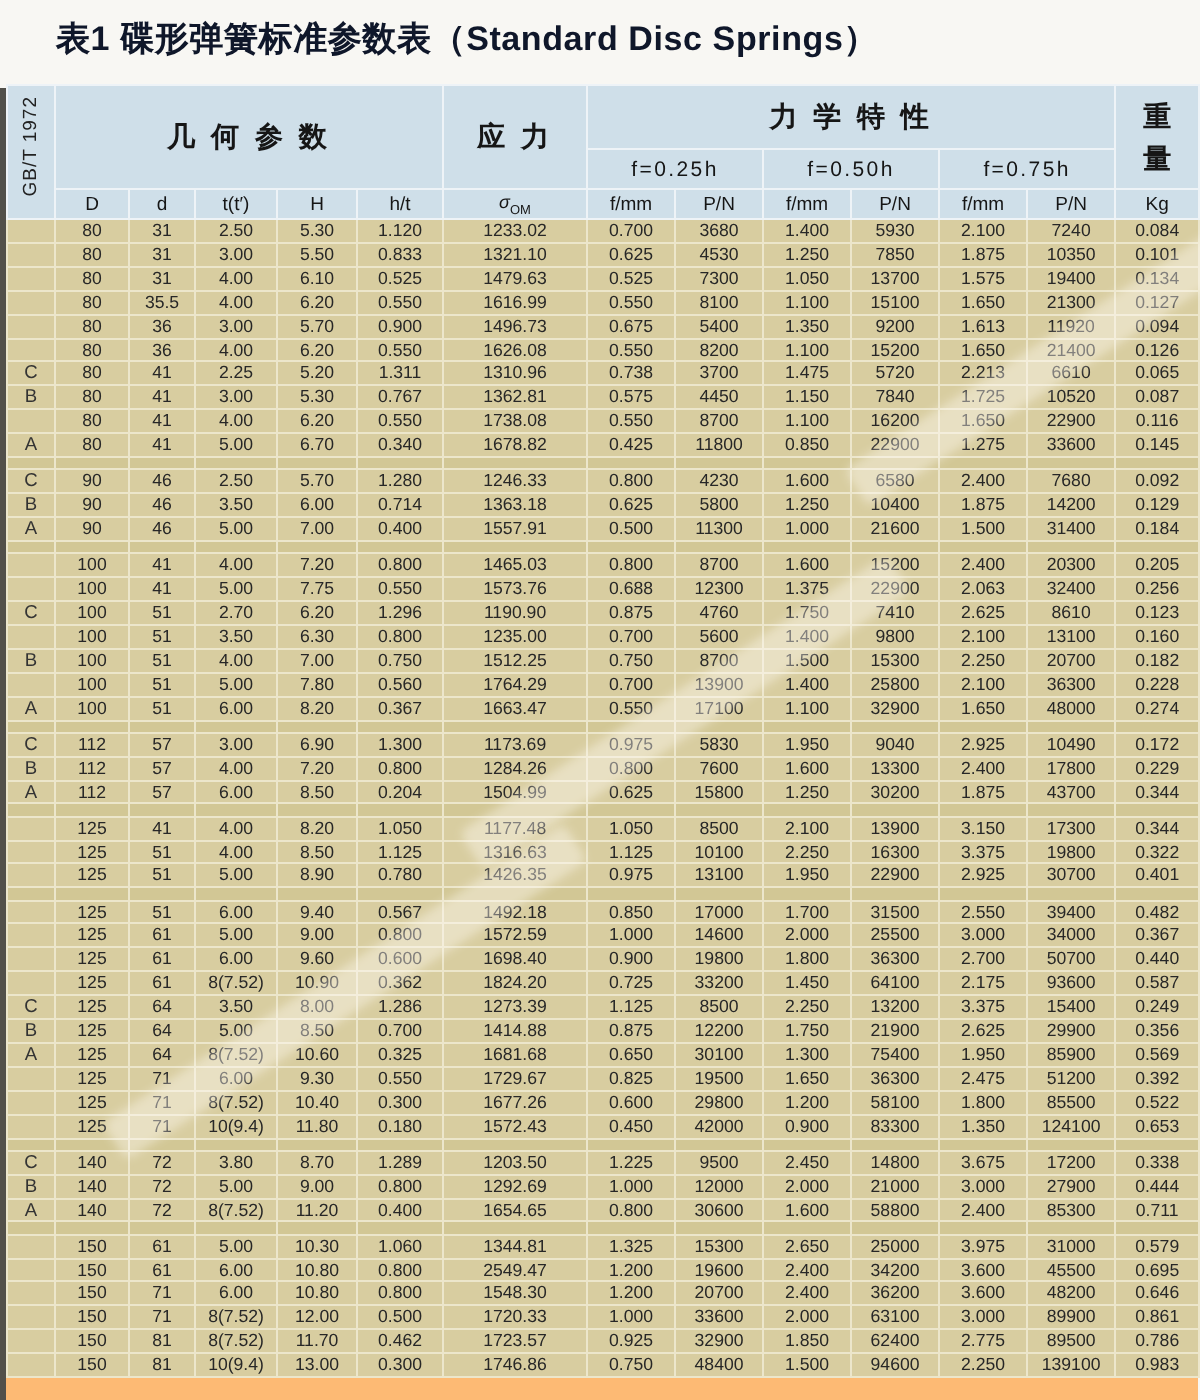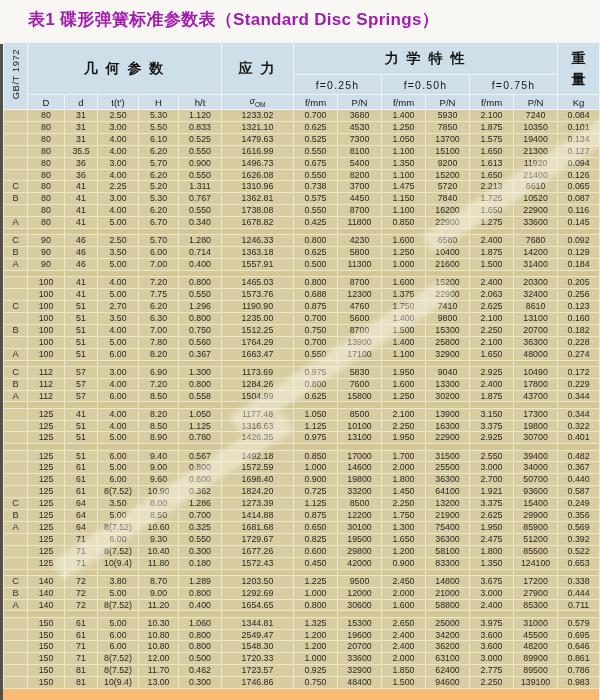--- a/index.html
+++ b/index.html
@@ -5,21 +5,21 @@
   * { margin:0; padding:0; box-sizing:border-box; }
   html,body { width:600px; height:700px; }
   body {
     font-family:"Liberation Sans","DejaVu Sans",sans-serif;
     background:#f8f7f3;
     position:relative;
     overflow:hidden;
   }
   .page-title {
     position:absolute; left:28px; top:8px;
-    font-size:17px; font-weight:bold; color:#a21caf; letter-spacing:.3px;
+    font-size:17px; font-weight:bold; color:#0f172a; letter-spacing:.3px;
     white-space:nowrap;
   }
   .table-wrap {
     position:absolute; left:3px; top:42px; width:596px; height:658px;
     background:#fdba74;
   }
   table { border-collapse:collapse; table-layout:fixed; width:596px; }
   th, td { overflow:hidden; white-space:nowrap; text-align:center; padding:0; }
   thead th {
     background:#cfdfe9; border:1px solid #eef3f7; color:#161616;
@@ -510,21 +510,21 @@
           <td>2.400</td>
           <td>17800</td>
           <td>0.229</td>
         </tr>
         <tr>
           <td>A</td>
           <td>112</td>
           <td>57</td>
           <td>6.00</td>
           <td>8.50</td>
-          <td>0.558</td>
+          <td>0.204</td>
           <td>1504.99</td>
           <td>0.625</td>
           <td>15800</td>
           <td>1.250</td>
           <td>30200</td>
           <td>1.875</td>
           <td>43700</td>
           <td>0.344</td>
         </tr>
         <tr class="sep">
@@ -660,21 +660,21 @@
           <td>125</td>
           <td>61</td>
           <td>8(7.52)</td>
           <td>10.90</td>
           <td>0.362</td>
           <td>1824.20</td>
           <td>0.725</td>
           <td>33200</td>
           <td>1.450</td>
           <td>64100</td>
-          <td>1.921</td>
+          <td>2.175</td>
           <td>93600</td>
           <td>0.587</td>
         </tr>
         <tr>
           <td>C</td>
           <td>125</td>
           <td>64</td>
           <td>3.50</td>
           <td>8.00</td>
           <td>1.286</td>

